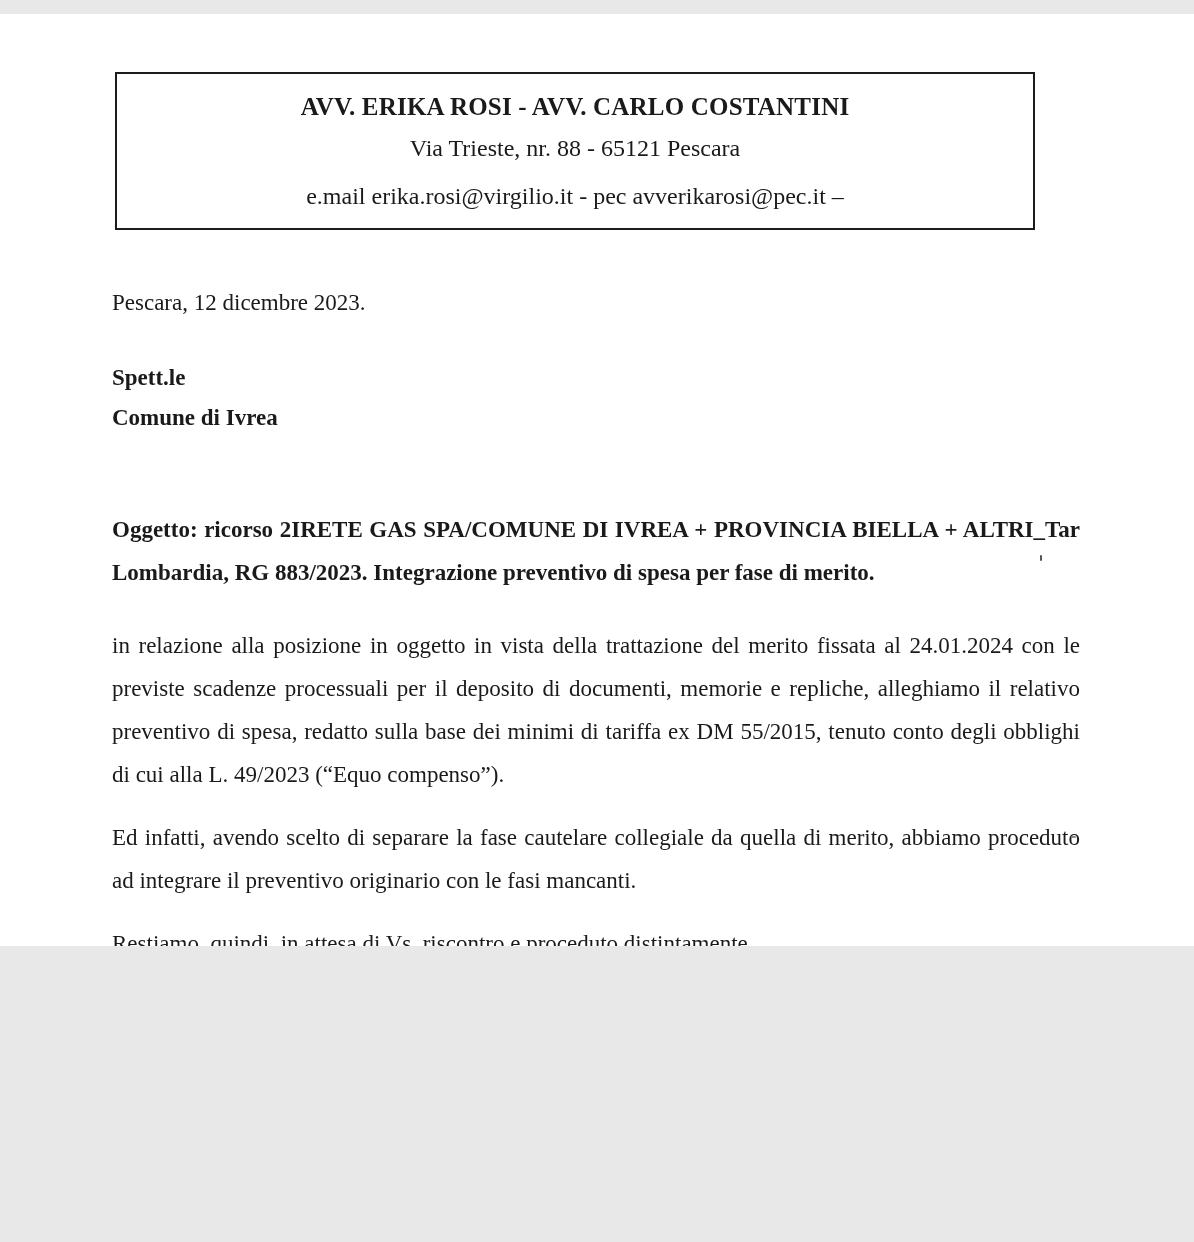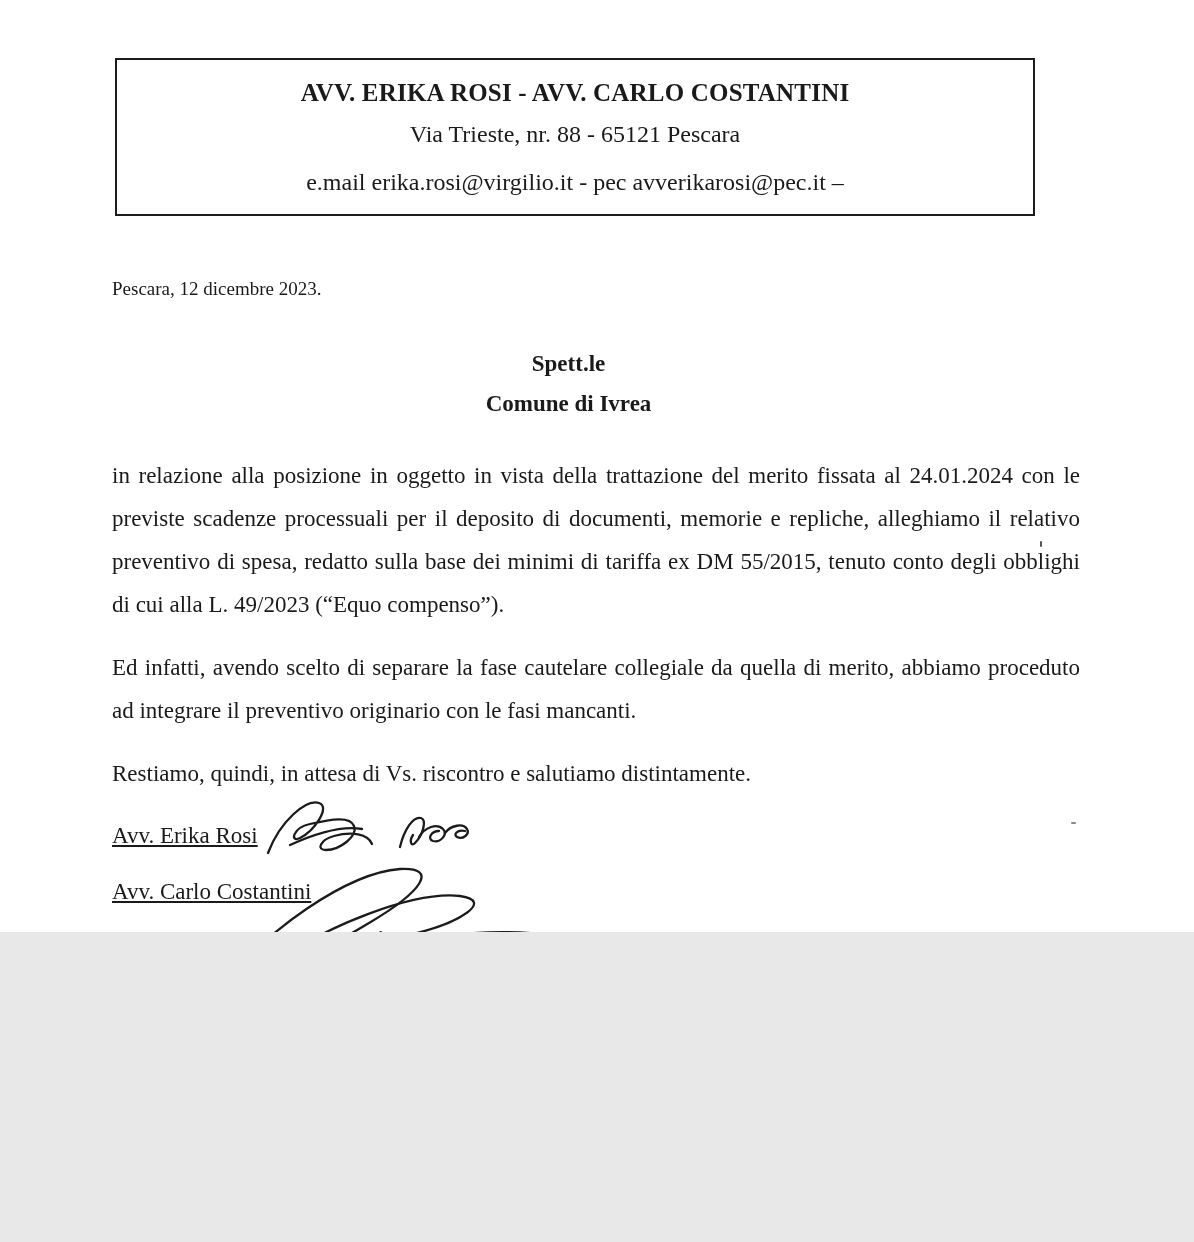--- a/index.html
+++ b/index.html
@@ -1,19 +1,19 @@
 <!DOCTYPE html>
 <html><head>
 <meta charset="utf-8">
 <style>
   html,body{margin:0;padding:0;background:#e8e8e8;}
   .page{
     position:relative;
     width:1194px;height:932px;
-    margin:0 auto;
+    margin:14px auto;
     background:#ffffff;
     font-family:"Liberation Serif","DejaVu Serif",serif;
     color:#1a1a1a;
     overflow:hidden;
     -webkit-font-smoothing:antialiased;
   }
   
   .letterhead-box{
     box-sizing:border-box;
     width:920px;
@@ -21,23 +21,23 @@
     border:2px solid #1c1c1c;
     padding:16px 18px 8px 18px;
     text-align:center;
   }
   .lh-title{
     font-size:25px;font-weight:bold;line-height:34px;letter-spacing:.2px;
   }
   .lh-line{font-size:24px;line-height:48px;}
   .u{text-underline-offset:3px;}
   
-  .date{margin:58px 114px 0 112px;font-size:19px;line-height:30px;}
+  .date{margin:58px 114px 0 112px;font-size:23px;line-height:30px;}
   
-  .recipient{margin:40px 169px 0 112px;text-align:center;font-weight:bold;font-size:23px;line-height:40px;}
+  .recipient{margin:40px 169px 0 112px;text-align:left;font-weight:bold;font-size:23px;line-height:40px;}
   
   .subject{
     margin:70px 114px 0 112px;
     font-size:23px;font-weight:bold;line-height:43px;
     text-align:justify;text-justify:inter-word;
   }
   .greeting{margin:38px 114px 0 112px;font-size:23px;line-height:30px;}
   .body-par{
     margin:30px 114px 0 112px;
     font-size:23px;line-height:43px;
@@ -67,25 +67,26 @@
     <div class="lh-line"><span>e.mail </span><span class="u">erika.rosi@virgilio.it</span><span> - pec avverikarosi@pec.it –</span></div>
   </div>
 
   <p class="date">Pescara, 12 dicembre 2023.</p>
 
   <div class="recipient">
     <div>Spett.le</div>
     <div>Comune di Ivrea</div>
   </div>
 
+  <p class="subject">Oggetto: ricorso 2IRETE GAS SPA/COMUNE DI IVREA + PROVINCIA BIELLA + ALTRI_Tar Lombardia, RG 883/2023. Integrazione preventivo di spesa per fase di merito.</p>
 
 
   <p class="body-par p1">in relazione alla posizione in oggetto in vista della trattazione del merito fissata al 24.01.2024 con le previste scadenze processuali per il deposito di documenti, memorie e repliche, alleghiamo il relativo preventivo di spesa, redatto sulla base dei minimi di tariffa ex DM 55/2015, tenuto conto degli obblighi di cui alla L. 49/2023 (“Equo compenso”).</p>
   <p class="body-par p2">Ed infatti, avendo scelto di separare la fase cautelare collegiale da quella di merito, abbiamo proceduto ad integrare il preventivo originario con le fasi mancanti.</p>
-  <p class="body-par p3">Restiamo, quindi, in attesa di Vs. riscontro e salutiamo distintamente.</p>
+  <p class="body-par p3">Restiamo, quindi, in attesa di Vs. riscontro e proceduto distintamente.</p>
 
   <div class="sig-row erika">
     <span>Avv. Erika Rosi</span>
     <svg class="sig-svg sig-erika" viewBox="0 0 215 68" fill="none" stroke="#1b1b1b" stroke-width="2.3" stroke-linecap="round">
       <path d="M6,58 C18,26 44,4 57,8 C69,12 52,36 38,43 C28,48 30,33 48,29 C70,24 88,21 92,31 C96,41 78,55 64,55 C54,55 58,45 72,41 C90,36 106,39 110,49"></path>
       <path d="M28,50 C50,40 78,30 100,34"></path>
       <path d="M138,52 C142,35 151,21 159,23 C165,25 161,40 153,48 C149,52 147,46 151,40"></path>
       <path d="M157,42 C163,32 175,28 181,34 C186,39 179,48 171,46 C165,44 169,36 177,36"></path>
       <path d="M183,38 C189,30 201,28 205,34 C208,39 201,45 195,42 C191,40 195,34 203,36"></path>
     </svg>

